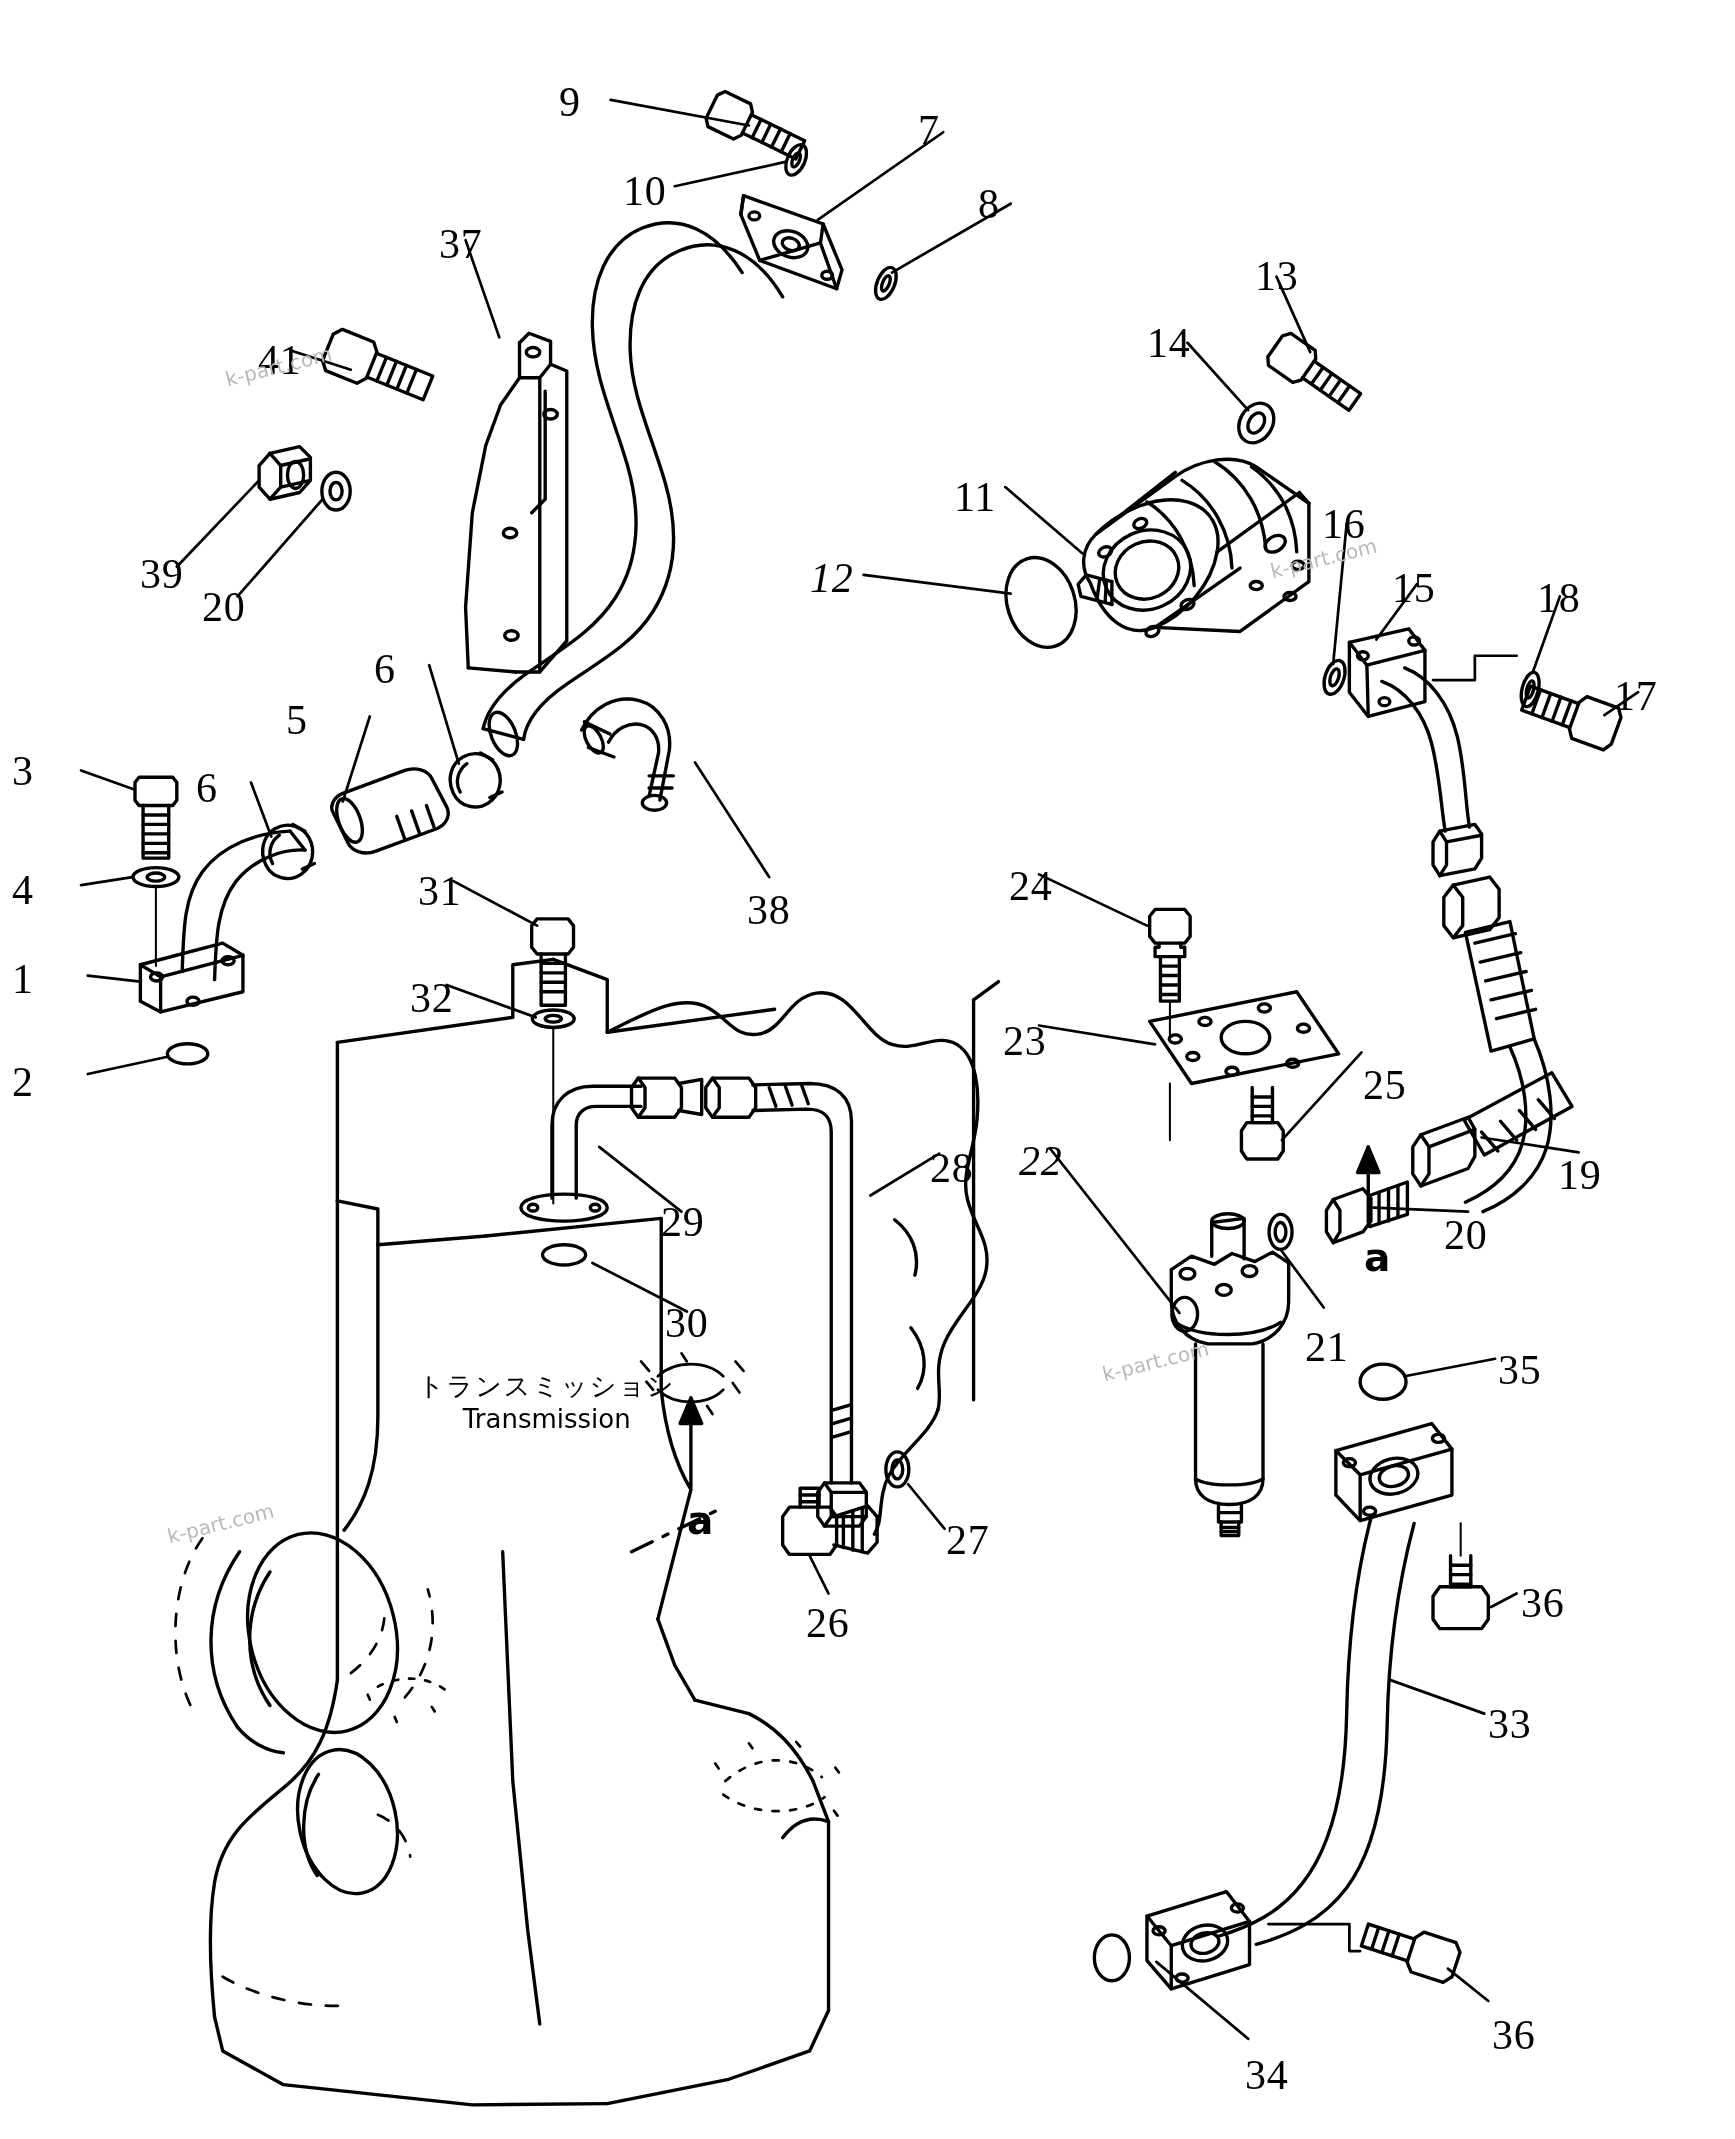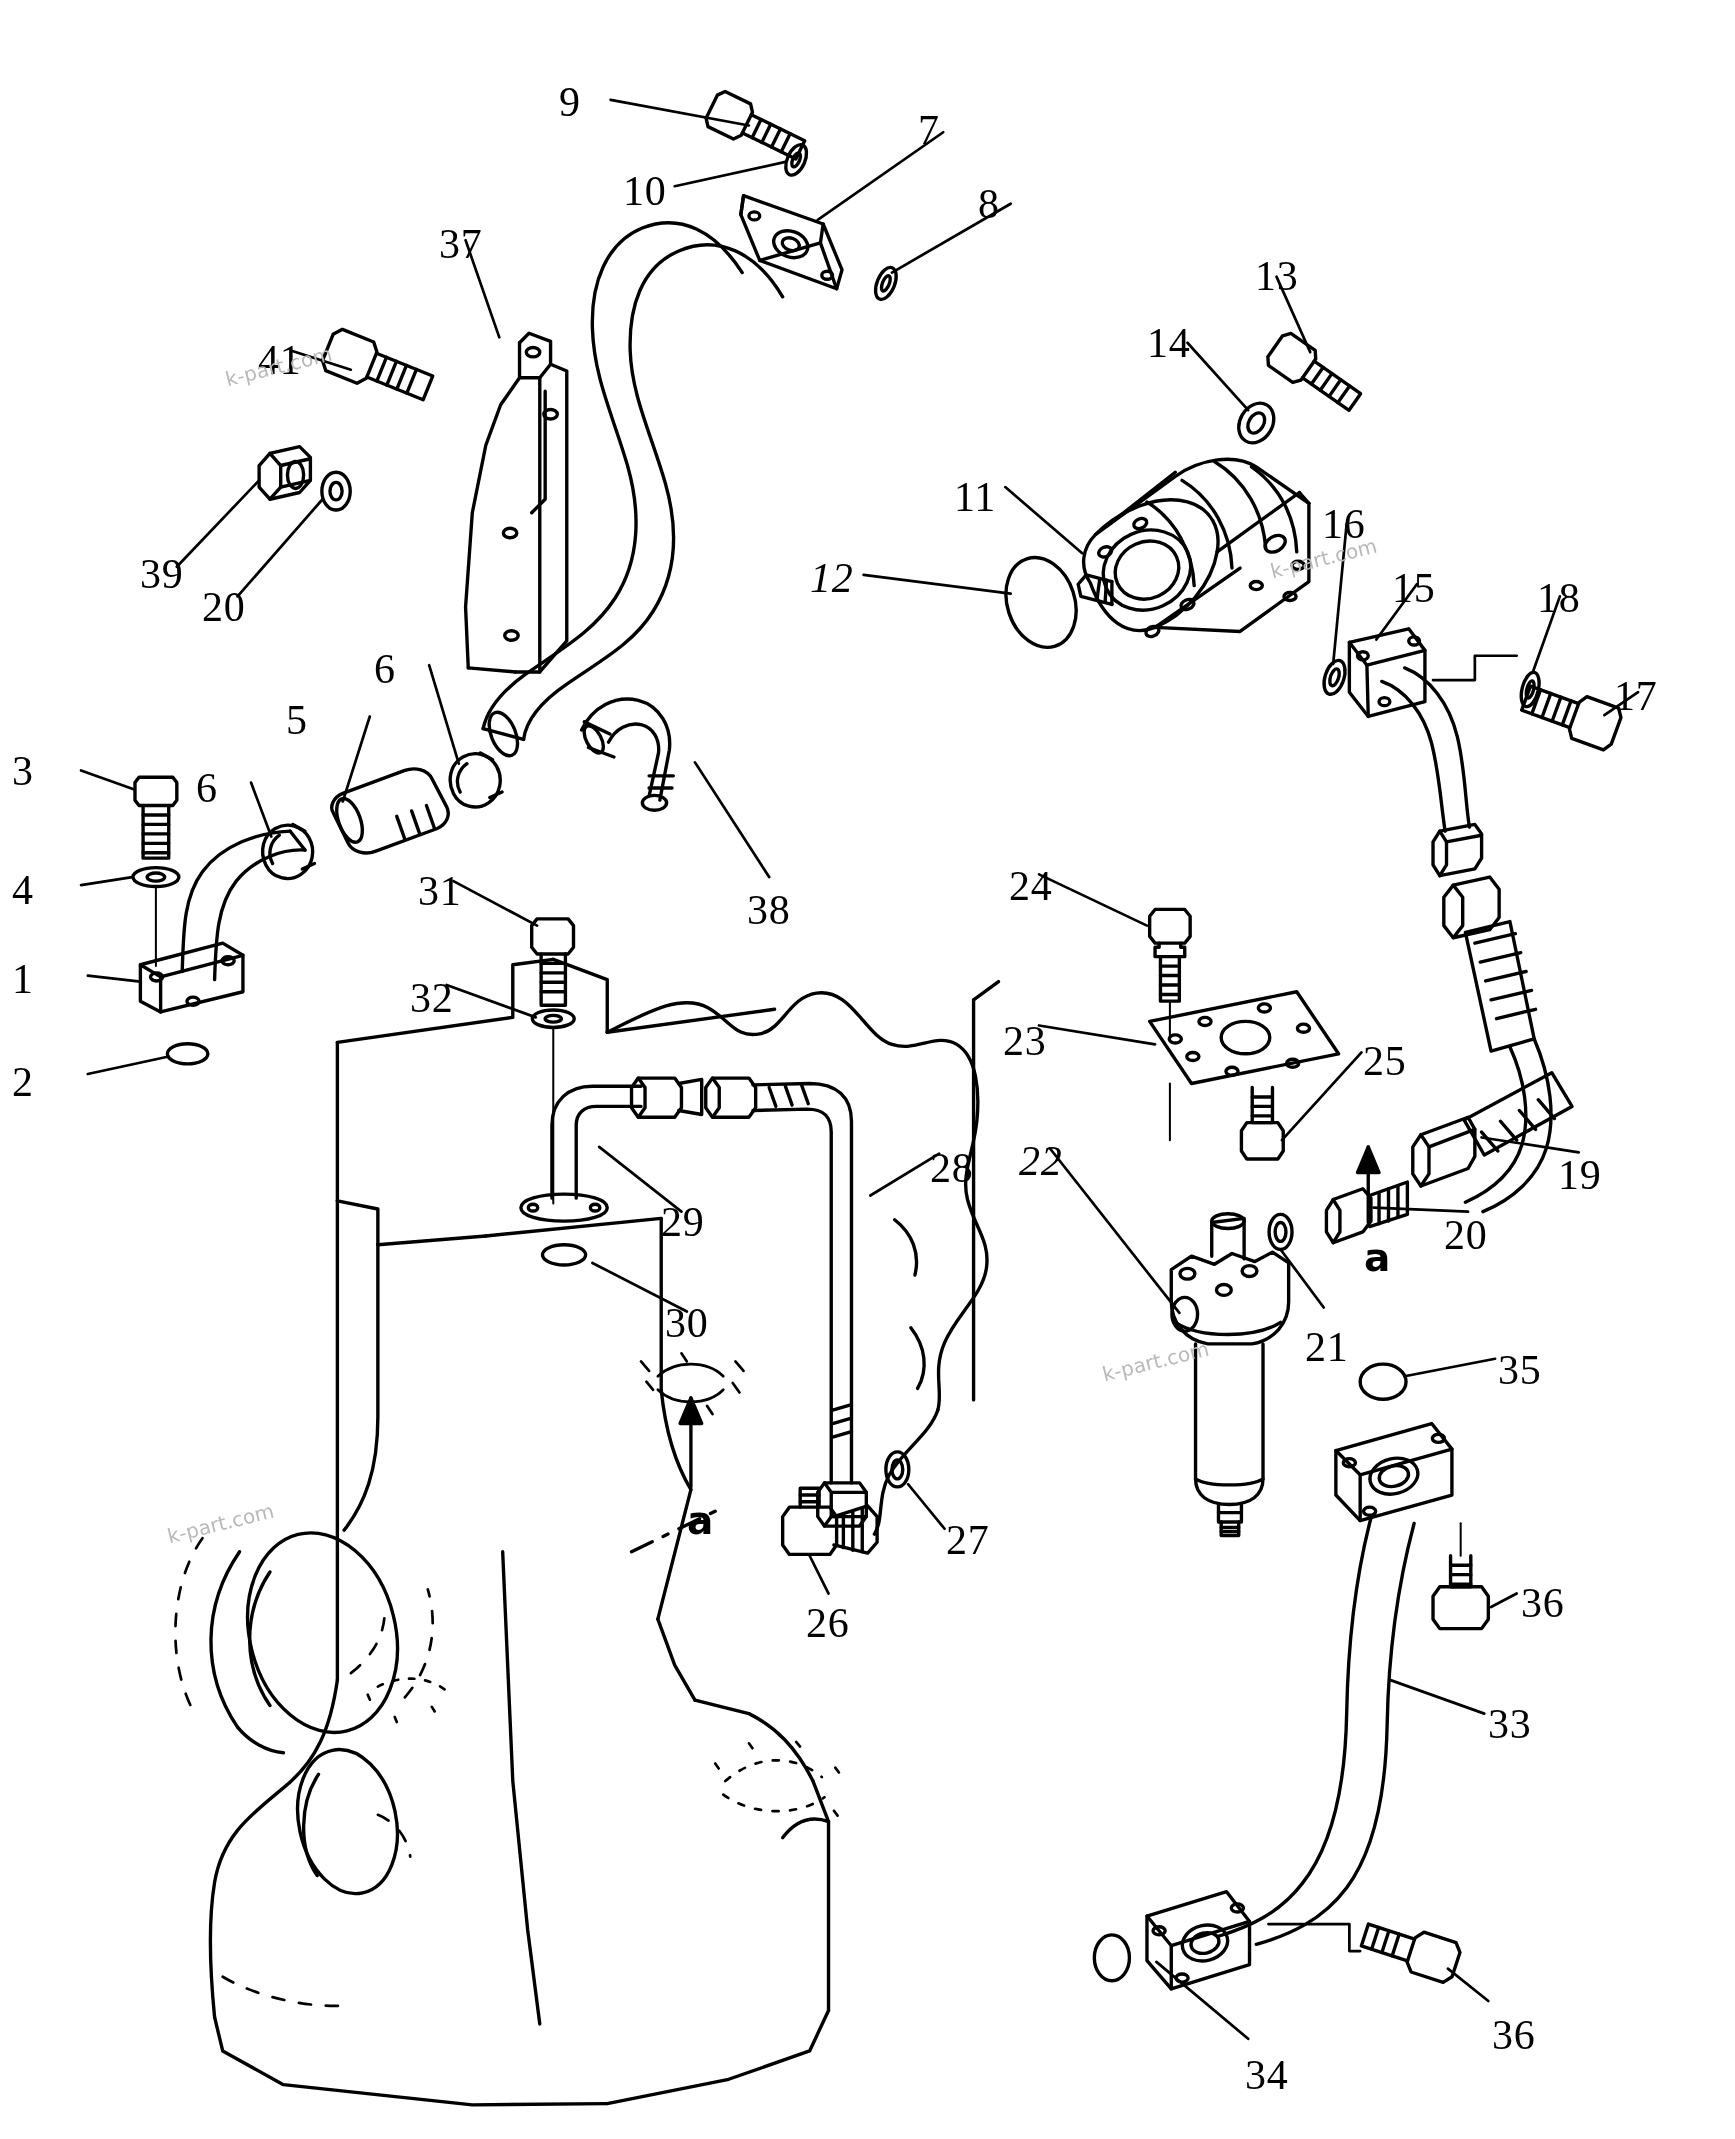--- a/index.html
+++ b/index.html
@@ -634,21 +634,21 @@
     <div class="lbl" style="left:1392px;top:567px;">15</div>
     <div class="lbl" style="left:1322px;top:503px;">16</div>
     <div class="lbl" style="left:1614px;top:675px;">17</div>
     <div class="lbl" style="left:1537px;top:577px;">18</div>
     <div class="lbl" style="left:1558px;top:1154px;">19</div>
     <div class="lbl" style="left:1444px;top:1214px;">20</div>
     <div class="lbl" style="left:1305px;top:1326px;">21</div>
     <div class="lbl" style="left:1019px;top:1140px;font-style:italic;">22</div>
     <div class="lbl" style="left:1003px;top:1020px;">23</div>
     <div class="lbl" style="left:1009px;top:865px;">24</div>
-    <div class="lbl" style="left:1363px;top:1040px;">25</div>
+    <div class="lbl" style="left:1363px;top:1064px;">25</div>
     <div class="lbl" style="left:806px;top:1602px;">26</div>
     <div class="lbl" style="left:946px;top:1519px;">27</div>
     <div class="lbl" style="left:930px;top:1147px;">28</div>
     <div class="lbl" style="left:661px;top:1201px;">29</div>
     <div class="lbl" style="left:665px;top:1302px;">30</div>
     <div class="lbl" style="left:418px;top:870px;">31</div>
     <div class="lbl" style="left:410px;top:977px;">32</div>
     <div class="lbl" style="left:1488px;top:1703px;">33</div>
     <div class="lbl" style="left:1235px;top:2054px;margin-left:10px;">34</div>
     <div class="lbl" style="left:1498px;top:1349px;">35</div>
@@ -657,20 +657,24 @@
     <div class="lbl" style="left:439px;top:223px;">37</div>
     <div class="lbl" style="left:747px;top:889px;">38</div>
     <div class="lbl" style="left:140px;top:553px;">39</div>
     <div class="lbl" style="left:202px;top:586px;">20</div>
     <div class="lbl" style="left:258px;top:339px;">41</div>
   </div>
 
   <div class="amark" style="left:687px;top:1498px;">a</div>
   <div class="amark" style="left:1364px;top:1235px;">a</div>
 
+  <div class="cap" style="left:418px;top:1370px;">
+    <span class="jp">トランスミッション</span>
+    <span class="en">Transmission</span>
+  </div>
 
   <div class="wm" style="left:223px;top:368px;">k-part.com</div>
   <div class="wm" style="left:1268px;top:560px;">k-part.com</div>
   <div class="wm" style="left:1100px;top:1363px;">k-part.com</div>
   <div class="wm" style="left:165px;top:1525px;">k-part.com</div>
 
 </div>
 
 
 </body></html>

